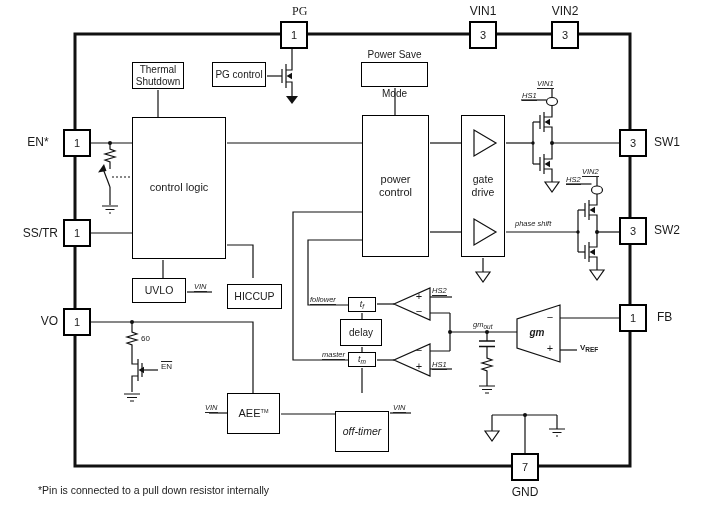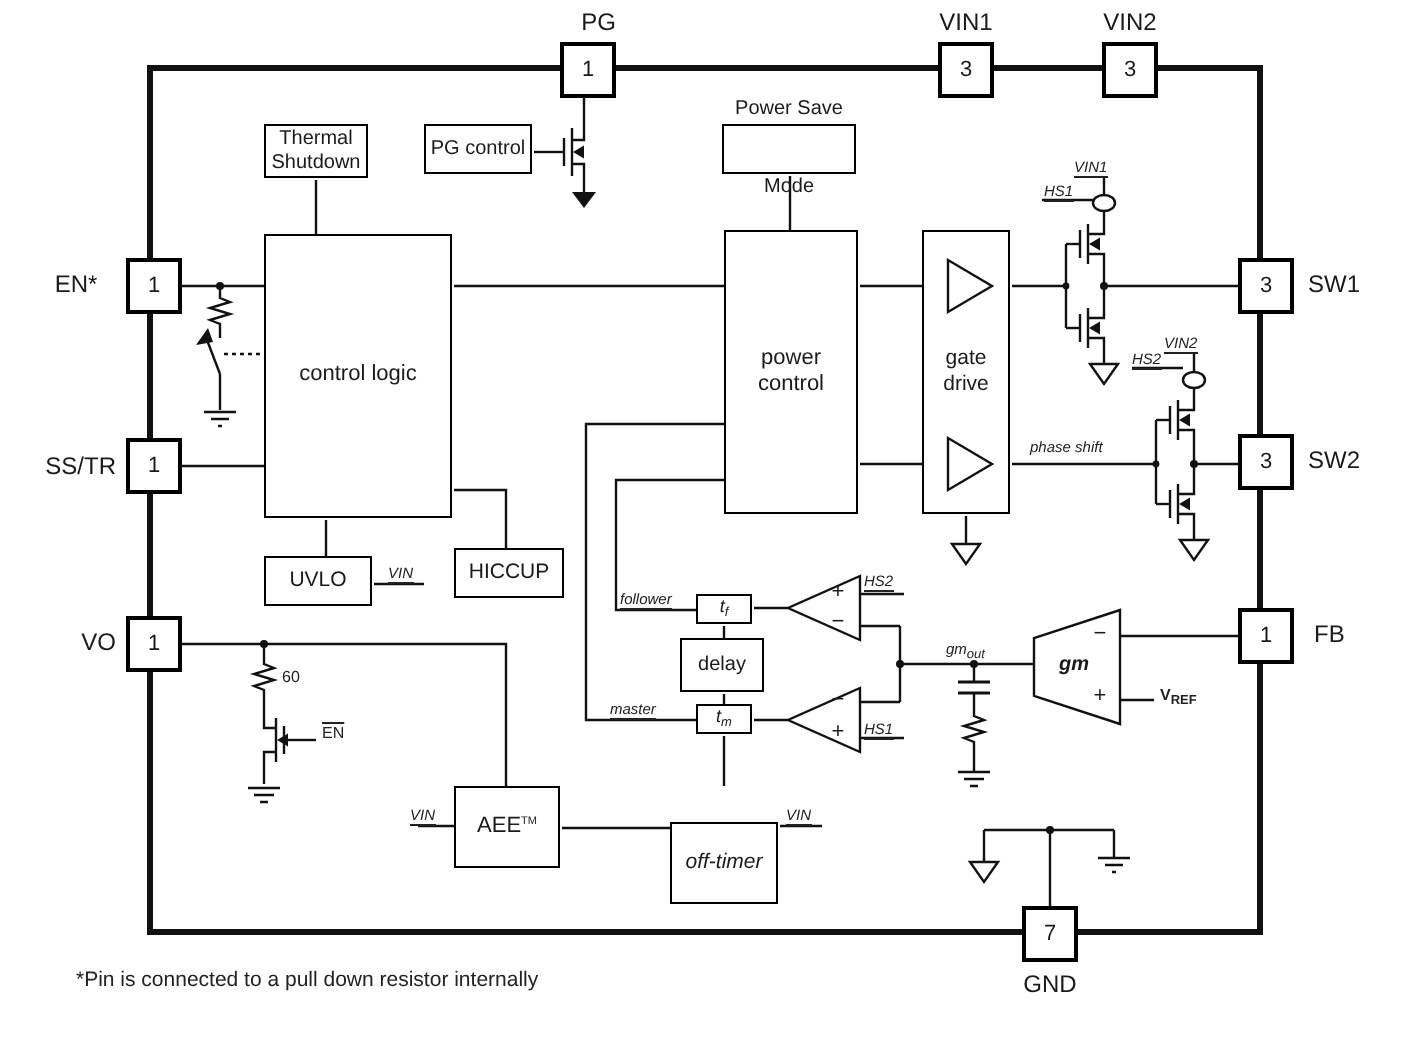--- a/index.html
+++ b/index.html
@@ -232,21 +232,21 @@
 
   <div class="blk" style="left:461px;top:115px;width:42px;height:140px;font-size:10.5px;background:transparent;border-color:#000;justify-content:center;">
     <span>gate</span>
     <span>drive</span>
   </div>
 
   <div class="blk" style="left:132px;top:278px;width:52px;height:23px;">
     <span>UVLO</span>
   </div>
 
-  <div class="blk" style="left:227px;top:274px;width:53px;height:23px;text-align:center;">
+  <div class="blk" style="left:227px;top:284px;width:53px;height:23px;text-align:center;">
     <span>HICCUP</span>
   </div>
 
   <div class="blk" style="left:348px;top:297px;width:26px;height:13px;font-size:9px;">
     <span><span class="ital">t</span><span class="sub ital">f</span></span>
   </div>
 
   <div class="blk" style="left:340px;top:319px;width:40px;height:25px;font-size:10px;">
     <span>delay</span>
   </div>
@@ -289,40 +289,40 @@
   <div class="pin" style="left:619px;top:217px;">
       <span>3</span>
     </div>
   <div class="pin" style="left:619px;top:304px;">
       <span>1</span>
     </div>
   <div class="pin" style="left:511px;top:453px;">
       <span>7</span>
     </div>
 
-  <span class="lbl" style="left:280px;top:5px;width:28px;text-align:right;">PG</span>
+  <span class="lbl" style="left:292px;top:5px;width:28px;text-align:left;font-family:Liberation Serif, serif;">PG</span>
   <span class="lbl" style="left:469px;top:5px;width:28px;text-align:center;">VIN1</span>
   <span class="lbl" style="left:551px;top:5px;width:28px;text-align:center;">VIN2</span>
   <span class="lbl" style="left:18px;top:136px;width:40px;text-align:center;">EN*</span>
   <span class="lbl" style="left:10px;top:227px;width:48px;text-align:right;">SS/TR</span>
   <span class="lbl" style="left:26px;top:315px;width:32px;text-align:right;">VO</span>
   <span class="lbl" style="left:654px;top:136px;">SW1</span>
   <span class="lbl" style="left:654px;top:224px;">SW2</span>
   <span class="lbl" style="left:657px;top:311px;">FB</span>
   <span class="lbl" style="left:507px;top:486px;width:36px;text-align:center;">GND</span>
 
   <span class="net net-u" style="left:537px;top:80px;">VIN1</span>
   <span class="net net-u" style="left:522px;top:92px;">HS1</span>
   <span class="net net-u" style="left:582px;top:168px;">VIN2</span>
   <span class="net net-u" style="left:566px;top:176px;">HS2</span>
   <span class="net" style="left:515px;top:220px;">phase shift</span>
   <span class="net net-u" style="left:432px;top:287px;">HS2</span>
   <span class="net net-u" style="left:432px;top:361px;">HS1</span>
   <span class="net net-u" style="left:310px;top:296px;">follower</span>
-  <span class="net net-u" style="left:305px;top:351px;">master</span>
+  <span class="net net-u" style="left:322px;top:351px;">master</span>
   <span class="net" style="left:473px;top:321px;"><span>gm</span><span class="sub">out</span></span>
   <span class="net vref" style="left:580px;top:344px;"><span>V</span><span class="sub" style="font-weight:bold;">REF</span></span>
   <span class="net net-u" style="left:194px;top:283px;">VIN</span>
   <span class="net net-u" style="left:205px;top:404px;">VIN</span>
   <span class="net net-u" style="left:393px;top:404px;">VIN</span>
   <span class="net ovl" style="left:161px;top:363px;font-size:8px;font-style:normal;">EN</span>
   <span class="net small-num" style="left:141px;top:335px;">60</span>
 
   <span class="sign" style="left:413px;top:291px;">+</span>
   <span class="sign" style="left:413px;top:306px;">−</span>

